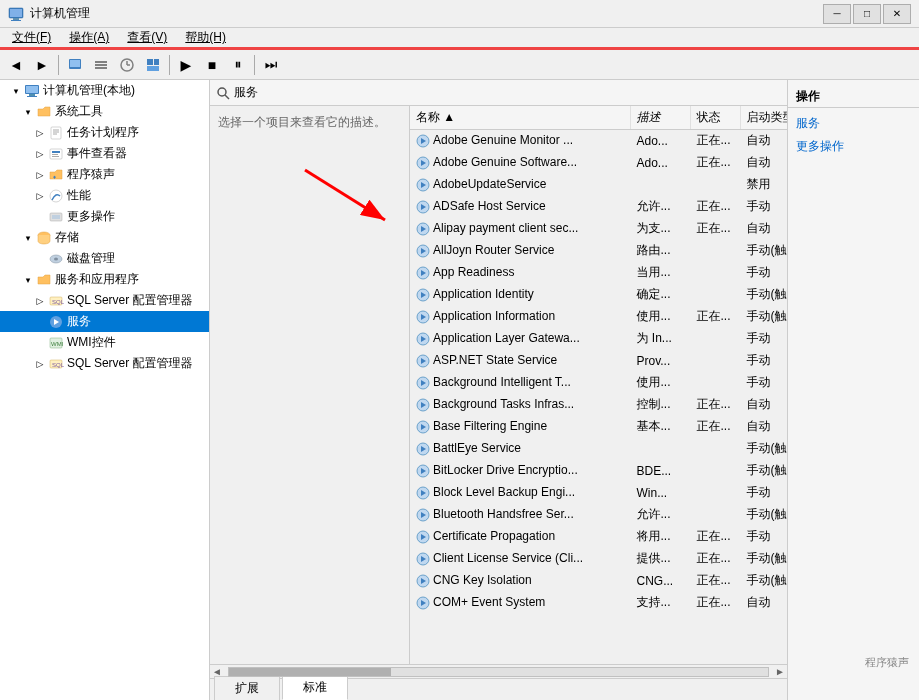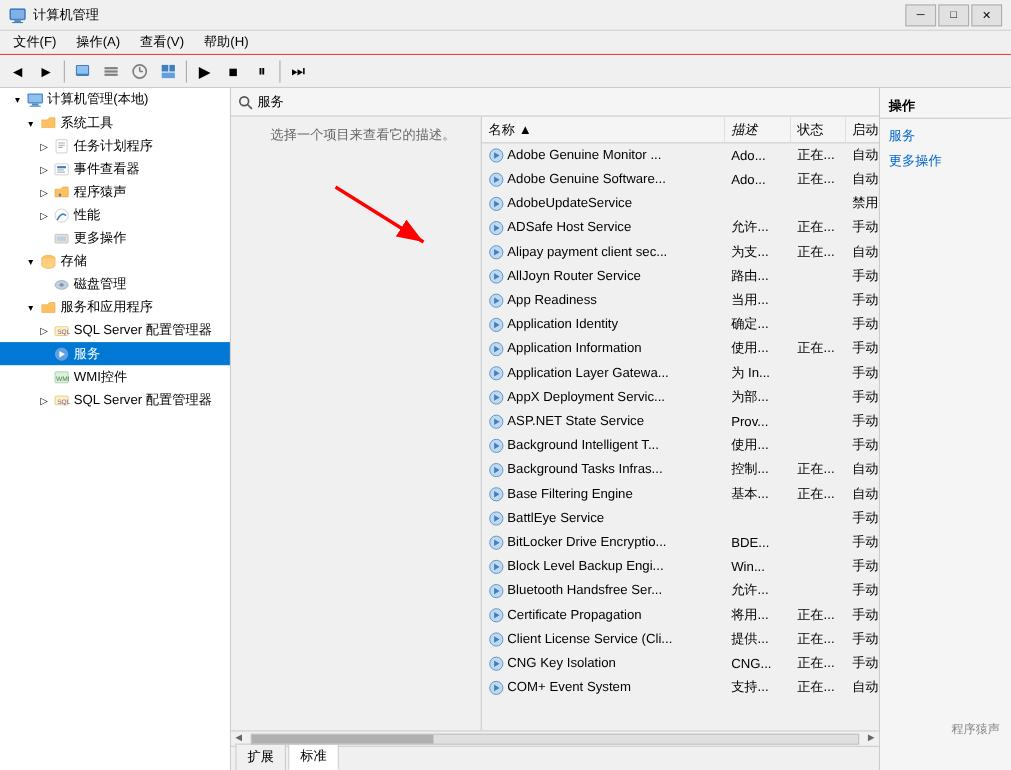--- a/index.html
+++ b/index.html
@@ -48,22 +48,23 @@
       cursor: pointer;
     }
 
     
     .menu-bar {
       background: #f0f0f0;
       height: 22px;
       display: flex;
       align-items: center;
       padding: 0 4px;
-      border-bottom: 1px solid #ef4444;
+      border-bottom: 3px solid #ef4444;
       gap: 2px;
+      text-decoration: underline;
     }
     .menu-item {
       padding: 2px 8px;
       cursor: pointer;
       font-size: 12px;
     }
 
     
     .toolbar {
       background: #f0f0f0;
@@ -140,21 +141,20 @@
       flex-direction: column;
       overflow: hidden;
       position: relative;
     }
 
     
     .service-pane {
       display: flex;
       flex: 1;
       overflow: hidden;
-      margin-left: 28px;
     }
     .service-description {
       width: 200px;
       flex-shrink: 0;
       padding: 8px;
       font-size: 12px;
       border-right: 1px solid #ccc;
       color: #666;
     }
 
@@ -190,21 +190,21 @@
       max-width: 200px;
       text-overflow: ellipsis;
     }
     .col-name { min-width: 220px; }
     .col-desc { min-width: 60px; font-style: italic; }
     .col-status { min-width: 50px; }
     .col-startup { min-width: 80px; }
 
     
     .actions-panel {
-      width: 120px;
+      width: 132px;
       flex-shrink: 0;
       background: #f5f5f5;
       border-left: 1px solid #ccc;
       padding: 4px 0;
     }
     .actions-title {
       font-weight: bold;
       font-size: 12px;
       padding: 4px 8px 2px 8px;
       border-bottom: 1px solid #ccc;
@@ -220,21 +220,21 @@
     
     .bottom-tabs {
       height: 22px;
       display: flex;
       align-items: flex-end;
       padding-left: 4px;
       border-top: 1px solid #ccc;
       background: #f0f0f0;
     }
     .tab {
-      padding: 3px 10px;
+      padding: 3px 20px;
       border: 1px solid #ccc;
       border-bottom: none;
       background: #f0f0f0;
       cursor: pointer;
       font-size: 12px;
       margin-right: 2px;
     }
     .tab.active {
       background: #fff;
       border-bottom: 1px solid #fff;
@@ -615,29 +615,20 @@
       <path d="M5 4l5 3-5 3z" fill="#4080c0"></path>
     </svg>Application Layer Gatewa...</td>
                 <td>为 In...</td>
                 <td></td>
                 <td>手动</td>
               </tr>
               <tr>
                 <td class="col-name"><svg style="width:14px;height:14px;vertical-align:middle;margin-right:3px;" viewBox="0 0 14 14">
       <circle cx="7" cy="7" r="6" fill="#c0d8f0" stroke="#5090c0" stroke-width="0.8"></circle>
       <path d="M5 4l5 3-5 3z" fill="#4080c0"></path>
-    </svg>AppX Deployment Servic...</td>
-                <td>为部...</td>
-                <td></td>
-                <td>手动</td>
-              </tr>
-              <tr>
-                <td class="col-name"><svg style="width:14px;height:14px;vertical-align:middle;margin-right:3px;" viewBox="0 0 14 14">
-      <circle cx="7" cy="7" r="6" fill="#c0d8f0" stroke="#5090c0" stroke-width="0.8"></circle>
-      <path d="M5 4l5 3-5 3z" fill="#4080c0"></path>
     </svg>ASP.NET State Service</td>
                 <td>Prov...</td>
                 <td></td>
                 <td>手动</td>
               </tr>
               <tr>
                 <td class="col-name"><svg style="width:14px;height:14px;vertical-align:middle;margin-right:3px;" viewBox="0 0 14 14">
       <circle cx="7" cy="7" r="6" fill="#c0d8f0" stroke="#5090c0" stroke-width="0.8"></circle>
       <path d="M5 4l5 3-5 3z" fill="#4080c0"></path>
     </svg>Background Intelligent T...</td>

